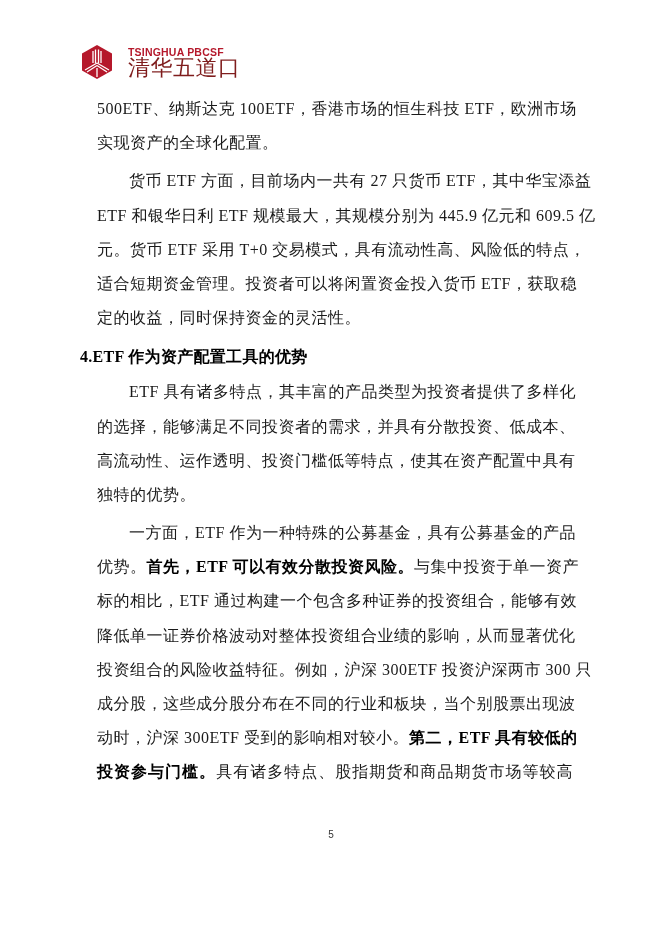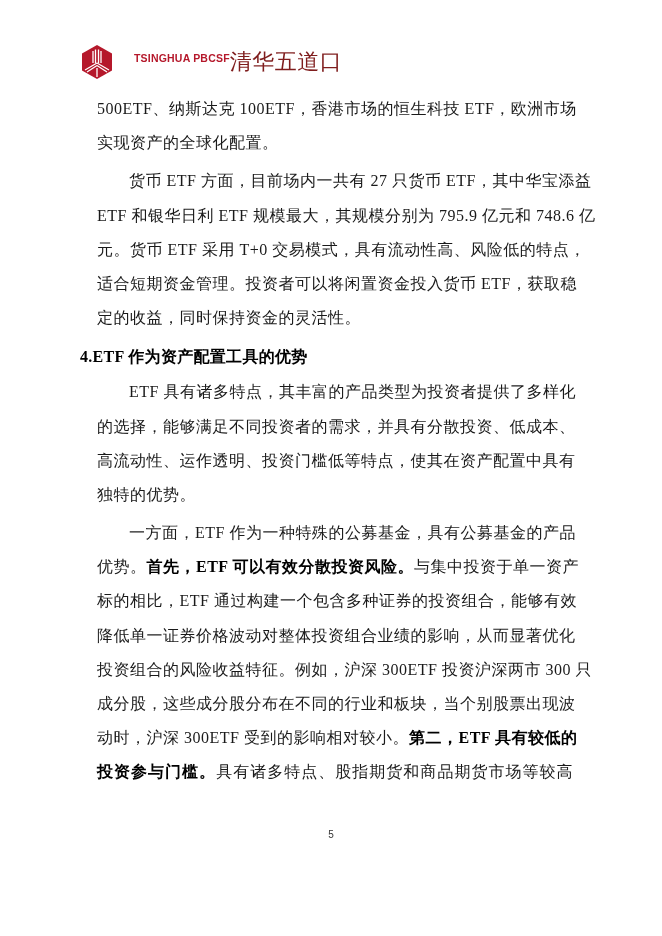--- a/index.html
+++ b/index.html
@@ -1,21 +1,21 @@
 <!DOCTYPE html>
 <html><head>
   <meta charset="utf-8">
   <style>
     * { margin: 0; padding: 0; box-sizing: border-box; }
     html, body { width: 662px; height: 936px; background: #ffffff; overflow: hidden; }
     body { position: relative; font-family: "Liberation Serif", "DejaVu Serif", serif; color: #1a1a1a; }
 
     .header-logo { position: absolute; left: 80px; top: 44px; height: 36px; display: flex; align-items: center; }
     .logo-mark { width: 34px; height: 36px; display: block; }
-    .logo-text { margin-left: 20px; display: flex; flex-direction: row; justify-content: center; }
+    .logo-text { margin-left: 14px; display: flex; flex-direction: column; justify-content: center; }
     .logo-en { font-family: "Liberation Sans", "DejaVu Sans", sans-serif; font-weight: bold; font-size: 10.5px; color: #b5182b; letter-spacing: 0.2px; line-height: 12px; }
     .logo-cn { font-family: Liberation Sans, sans-serif; font-size: 22px; color: #7f1d1d; line-height: 20px; letter-spacing: 0.5px; }
 
     .content { position: absolute; left: 80px; top: 92px; width: 493px; }
     .line { height: 34.2px; line-height: 34.2px; font-size: 16px; white-space: nowrap; text-align: justify; text-align-last: justify; letter-spacing: 0.5px; margin-left: 17px; }
     .line.last { text-align-last: left; }
     .line.indent { padding-left: 32px; }
     .para-gap { height: 4px; }
     .heading { height: 36px; line-height: 36px; font-size: 16px; font-weight: bold; color: #000; letter-spacing: 0.3px; }
     b, .bold { font-weight: bold; color: #000; }
@@ -47,21 +47,21 @@
 </div>
 
 <div class="content">
   <div>
     <div class="line">500ETF、纳斯达克 100ETF，香港市场的恒生科技 ETF，欧洲市场</div>
     <div class="line last">实现资产的全球化配置。</div>
   </div>
   <div class="para-gap"></div>
   <div>
     <div class="line indent">货币 ETF 方面，目前场内一共有 27 只货币 ETF，其中华宝添益</div>
-    <div class="line">ETF 和银华日利 ETF 规模最大，其规模分别为 795.9 亿元和 748.6 亿</div>
+    <div class="line">ETF 和银华日利 ETF 规模最大，其规模分别为 445.9 亿元和 609.5 亿</div>
     <div class="line">元。货币 ETF 采用 T+0 交易模式，具有流动性高、风险低的特点，</div>
     <div class="line">适合短期资金管理。投资者可以将闲置资金投入货币 ETF，获取稳</div>
     <div class="line last">定的收益，同时保持资金的灵活性。</div>
   </div>
   <div class="para-gap"></div>
   <div class="heading">4.ETF 作为资产配置工具的优势</div>
   <div>
     <div class="line indent">ETF 具有诸多特点，其丰富的产品类型为投资者提供了多样化</div>
     <div class="line">的选择，能够满足不同投资者的需求，并具有分散投资、低成本、</div>
     <div class="line">高流动性、运作透明、投资门槛低等特点，使其在资产配置中具有</div>

